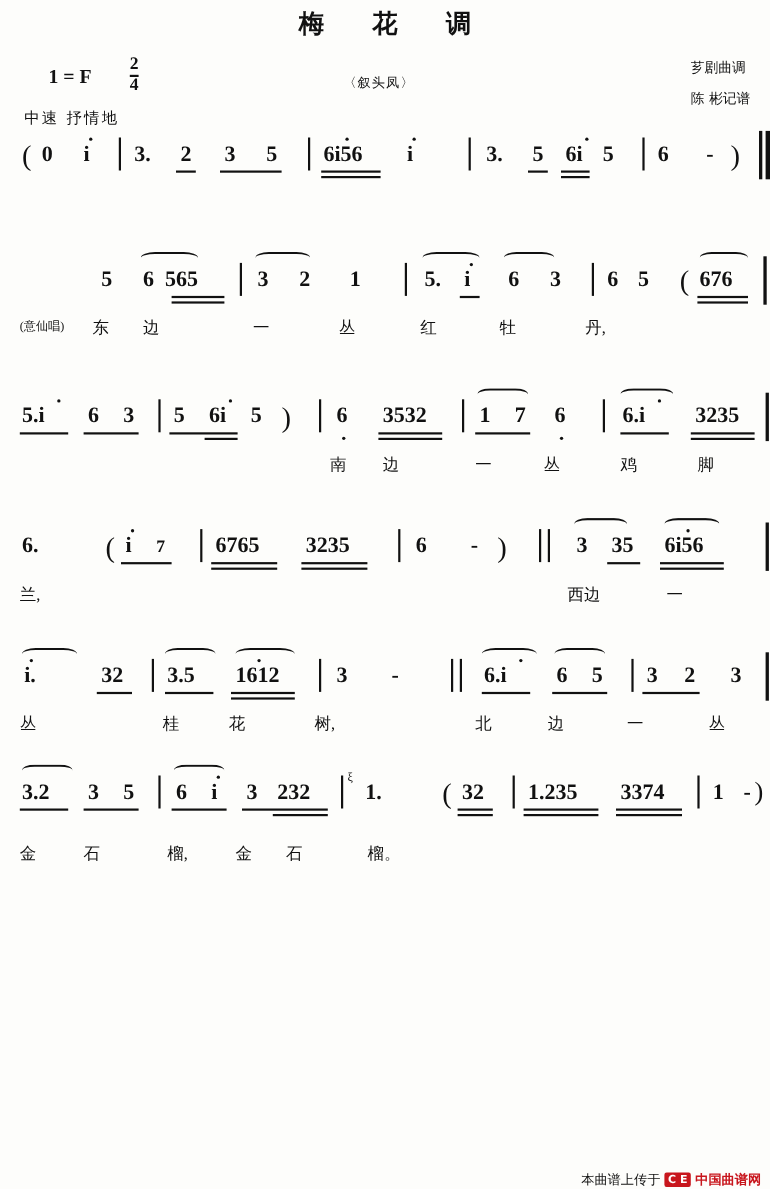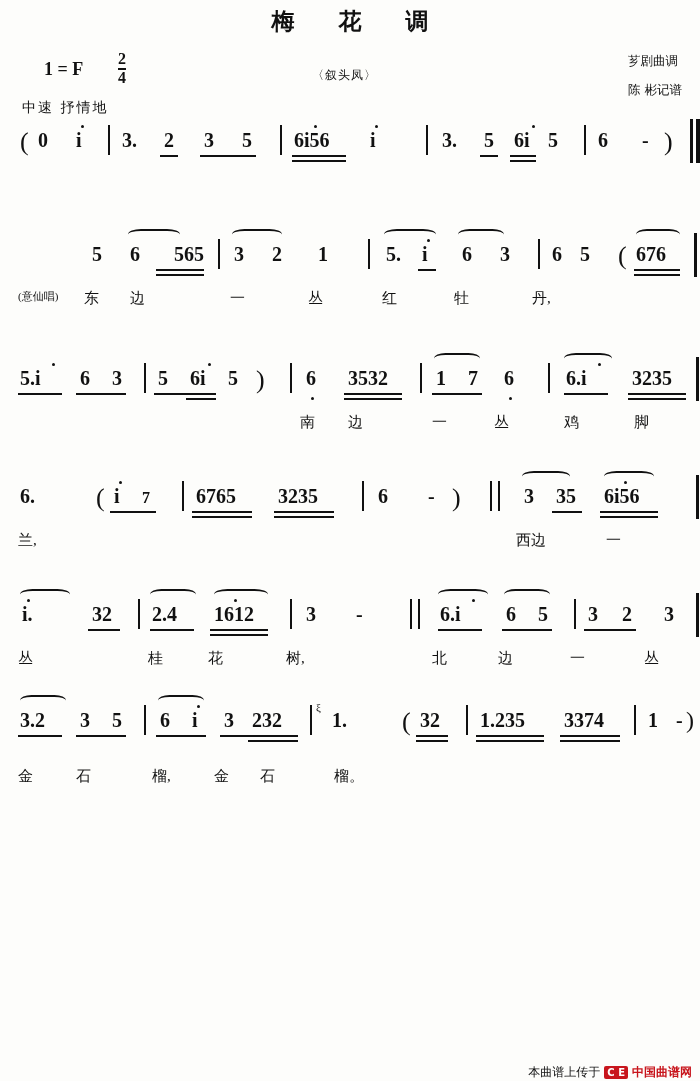--- a/index.html
+++ b/index.html
@@ -167,21 +167,21 @@
         <div class="bigbar" style="left:678px; width:5px;"></div>
       </div>
     </div>
 
     <div class="row" style="height:120px;">
       <div class="notes" style="top:18px;">
         <span class="n" style="left:74px; top:10px;">5</span>
         <div class="slur" style="left:110px; top:-4px; width:52px;"></div>
         <span class="tri" style="left:150px; top:-18px;">ゝ</span>
         <span class="n" style="left:112px;top:10px;">6</span>
-        <span class="n" style="left:156px;top:10px;">565</span>
+        <span class="n" style="left:132px;top:10px;">565</span>
         <div class="beam" style="left:138px; top:36px; width:48px;"></div>
         <div class="beam" style="left:138px; top:41px; width:48px;"></div>
         <div class="bar" style="left:200px;"></div>
         <div class="slur" style="left:214px; top:-4px; width:50px;"></div>
         <span class="n" style="left:216px;top:10px;">3</span>
         <span class="n" style="left:254px;top:10px;">2</span>
         <span class="n" style="left:300px;top:10px;">1</span>
         <div class="bar" style="left:350px;"></div>
         <div class="slur" style="left:366px; top:-4px; width:52px;"></div>
         <span class="n" style="left:368px;top:10px;">5.</span>
@@ -304,21 +304,21 @@
 
     <div class="row" style="height:118px;">
       <div class="notes" style="top:20px;">
         <div class="slur" style="left:2px; top:-4px; width:50px;"></div>
         <span class="n" style="left:4px;  top:10px;">i.</span>
         <span class="dotup" style="left:9px; top:6px;"></span>
         <span class="n" style="left:74px; top:10px;">32</span>
         <div class="beam" style="left:70px; top:36px; width:32px;"></div>
         <div class="bar" style="left:120px;"></div>
         <div class="slur" style="left:132px; top:-4px; width:46px;"></div>
-        <span class="n" style="left:134px;top:10px;">2.4</span>
+        <span class="n" style="left:134px;top:10px;">3.5</span>
         <div class="beam" style="left:132px; top:36px; width:44px;"></div>
         <div class="slur" style="left:196px; top:-4px; width:54px;"></div>
         <span class="n" style="left:196px;top:10px;">1612</span>
         <span class="dotup" style="left:216px; top:6px;"></span>
         <div class="beam" style="left:192px; top:36px; width:58px;"></div>
         <div class="beam" style="left:192px; top:41px; width:58px;"></div>
         <div class="bar" style="left:272px;"></div>
         <span class="n" style="left:288px;top:10px;">3</span>
         <span class="n" style="left:338px;top:10px;">-</span>
         <div class="bar" style="left:392px;"></div>

